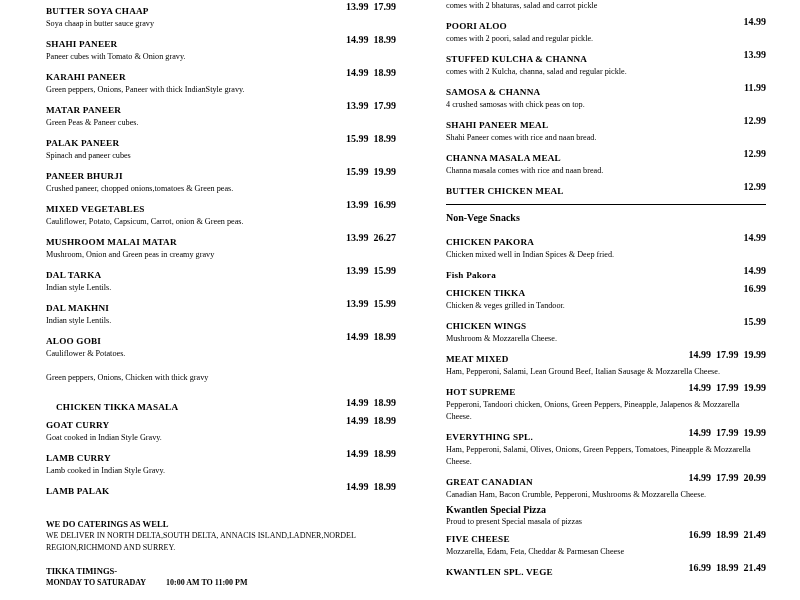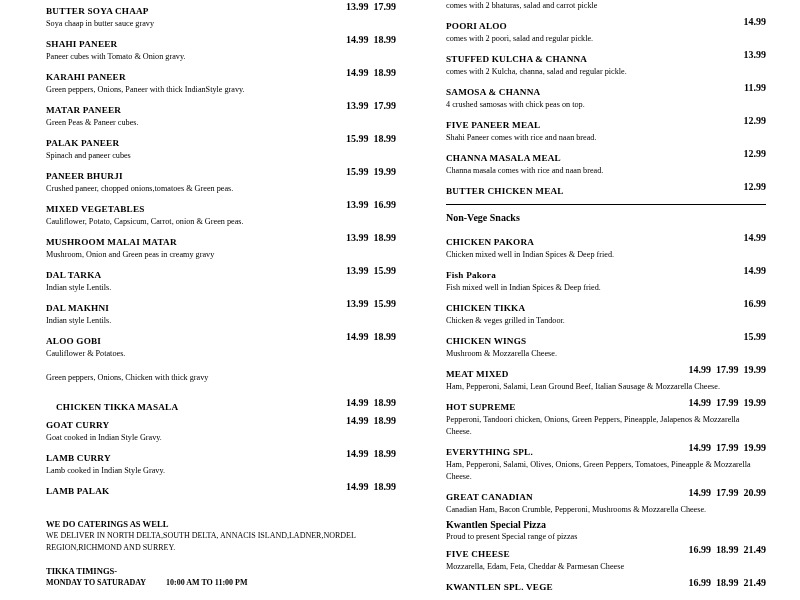--- a/index.html
+++ b/index.html
@@ -97,21 +97,21 @@
       <div class="prices">15.99  19.99</div>
       <div class="idesc">Crushed paneer, chopped onions,tomatoes  &amp; Green peas.</div>
     </div>
     <div class="item">
       <div class="iname">MIXED VEGETABLES</div>
       <div class="prices">13.99  16.99</div>
       <div class="idesc">Cauliflower, Potato, Capsicum, Carrot, onion &amp; Green peas.</div>
     </div>
     <div class="item">
       <div class="iname">MUSHROOM MALAI MATAR</div>
-      <div class="prices">13.99  18.99</div>
+      <div class="prices">13.99  26.27</div>
       <div class="idesc">Mushroom, Onion and Green peas in creamy gravy</div>
     </div>
     <div class="item">
       <div class="iname">DAL TARKA</div>
       <div class="prices">13.99  15.99</div>
       <div class="idesc">Indian style Lentils.</div>
     </div>
     <div class="item">
       <div class="iname">DAL MAKHNI</div>
       <div class="prices">13.99  15.99</div>
@@ -178,21 +178,21 @@
       <div class="iname">STUFFED KULCHA &amp; CHANNA</div>
       <div class="prices">13.99</div>
       <div class="idesc">comes with 2 Kulcha, channa, salad and regular pickle.</div>
     </div>
     <div class="item">
       <div class="iname">SAMOSA &amp; CHANNA</div>
       <div class="prices">11.99</div>
       <div class="idesc">4 crushed samosas with chick peas on top.</div>
     </div>
     <div class="item">
-      <div class="iname">FIVE PANEER MEAL</div>
+      <div class="iname">SHAHI PANEER MEAL</div>
       <div class="prices">12.99</div>
       <div class="idesc">Shahi Paneer comes with rice and naan bread.</div>
     </div>
     <div class="item">
       <div class="iname">CHANNA MASALA MEAL</div>
       <div class="prices">12.99</div>
       <div class="idesc">Channa masala comes with rice and naan bread.</div>
     </div>
     <div class="item">
       <div class="iname">BUTTER CHICKEN MEAL</div>
@@ -203,21 +203,20 @@
     <div class="sec-title">Non-Vege Snacks</div>
 
     <div class="item">
       <div class="iname">CHICKEN PAKORA</div>
       <div class="prices">14.99</div>
       <div class="idesc">Chicken mixed well in Indian Spices &amp; Deep fried.</div>
     </div>
     <div class="item">
       <div class="iname">Fish Pakora</div>
       <div class="prices">14.99</div>
-      <div class="idesc">Fish mixed well in Indian Spices &amp; Deep fried.</div>
     </div>
     <div class="item">
       <div class="iname">CHICKEN TIKKA</div>
       <div class="prices">16.99</div>
       <div class="idesc">Chicken &amp; veges grilled in Tandoor.</div>
     </div>
     <div class="item">
       <div class="iname">CHICKEN WINGS</div>
       <div class="prices">15.99</div>
       <div class="idesc">Mushroom &amp; Mozzarella Cheese.</div>
@@ -237,21 +236,21 @@
       <div class="prices">14.99  17.99  19.99</div>
       <div class="idesc">Ham, Pepperoni, Salami, Olives, Onions, Green Peppers, Tomatoes, Pineapple &amp; Mozzarella Cheese.</div>
     </div>
     <div class="item">
       <div class="iname">GREAT CANADIAN</div>
       <div class="prices">14.99  17.99  20.99</div>
       <div class="idesc">Canadian Ham, Bacon Crumble, Pepperoni, Mushrooms &amp; Mozzarella Cheese.</div>
     </div>
 
     <div class="sub">Kwantlen Special Pizza</div>
-    <div class="subdesc">Proud to present Special range of pizzas</div>
+    <div class="subdesc">Proud to present Special masala of pizzas</div>
 
     <div class="item">
       <div class="iname">FIVE CHEESE</div>
       <div class="prices">16.99  18.99  21.49</div>
       <div class="idesc">Mozzarella, Edam, Feta, Cheddar &amp; Parmesan Cheese</div>
     </div>
     <div class="item">
       <div class="iname">KWANTLEN SPL. VEGE</div>
       <div class="prices">16.99  18.99  21.49</div>
       

